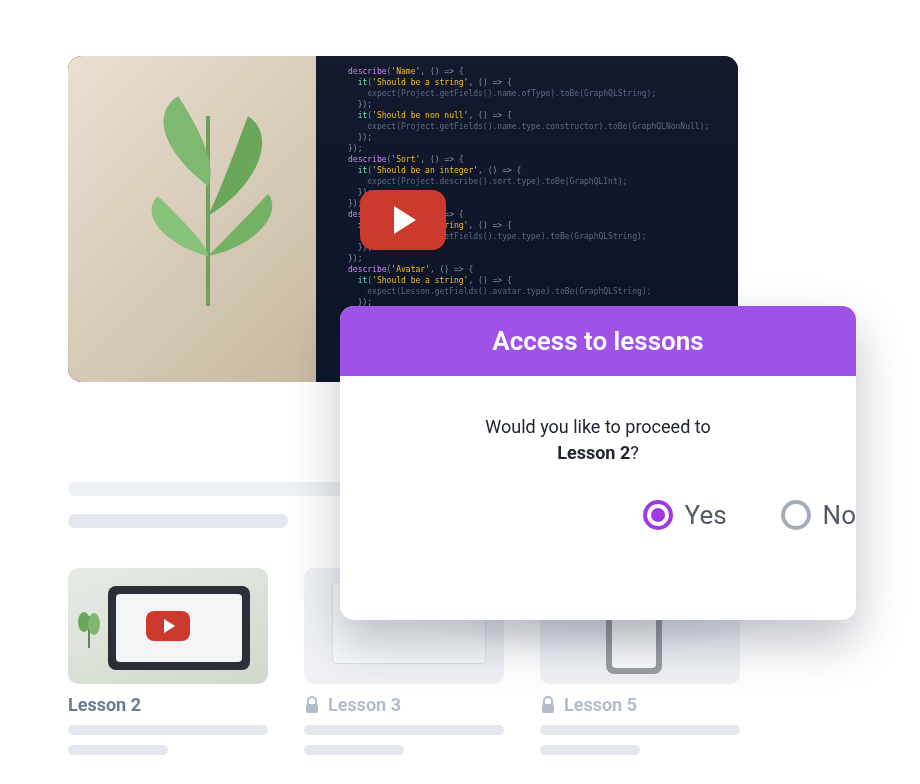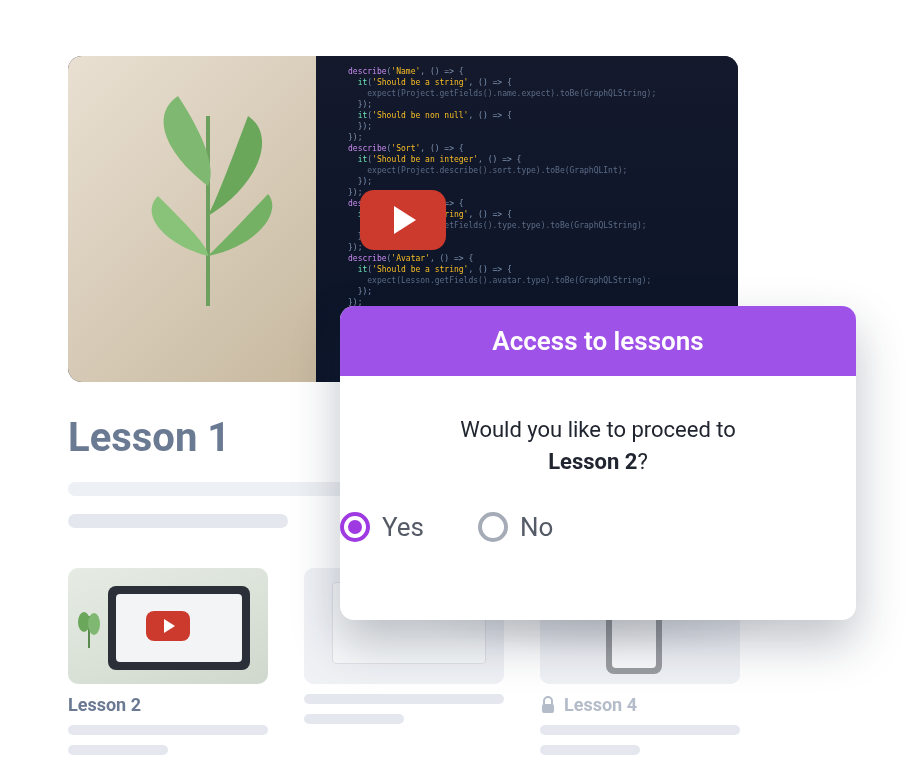--- a/index.html
+++ b/index.html
@@ -105,25 +105,25 @@
     background: #fff; border-radius: 14px; overflow: hidden;
     box-shadow: 0 22px 48px rgba(30,38,60,0.28);
   }
   .modal-header {
     height: 70px; background: #9f52e8;
     display:flex; align-items:center; justify-content:center;
     color:#fff; font-size: 26px; font-weight: 600;
   }
   .modal-body {
     padding: 38px 44px 0 44px; text-align:center;
-    color:#20252f; font-size: 22px; line-height: 1.45;
+    color:#20252f; font-size: 18px; line-height: 1.45;
   }
   .modal-body .bold { font-weight: 700; }
   .modal-options {
-    display:flex; gap: 54px; justify-content:flex-start; margin-top: 34px;
+    display:flex; gap: 54px; justify-content:flex-end; margin-top: 34px;
   }
   .opt { display:flex; align-items:center; gap:12px; cursor:pointer; }
   .radio {
     width: 30px; height: 30px; border-radius: 50%;
     border: 4px solid #a5acb7; background: #fff; position: relative;
   }
   .radio.selected { border-color: #9f3ae2; }
   .radio.selected::after {
     content:""; position:absolute; inset:4px; border-radius:50%; background:#9f3ae2;
   }
@@ -149,23 +149,24 @@
           <path d="M100 110 C60 80,40 40,70 20 C90 50,110 90,100 110 Z" fill="#7fb870"></path>
           <path d="M100 140 C150 110,170 60,140 40 C125 80,110 120,100 140 Z" fill="#6aa75b"></path>
           <path d="M100 180 C60 170,30 140,50 120 C80 150,100 170,100 180 Z" fill="#89c279"></path>
           <path d="M100 180 C150 170,175 135,160 118 C130 150,110 170,100 180 Z" fill="#74b164"></path>
         </svg>
       </div>
     </div>
     <div class="hero-dark"></div>
     <div class="code-lines"><span class="kw">describe</span>(<span class="str">'Name'</span>, () =&gt; {
   <span class="fn">it</span>(<span class="str">'Should be a string'</span>, () =&gt; {
-    <span class="dim">expect(Project.getFields().name.expect).toBe(GraphQLString);</span>
+    <span class="dim">expect(Project.getFields().name.ofType).toBe(GraphQLString);</span>
   });
   <span class="fn">it</span>(<span class="str">'Should be non null'</span>, () =&gt; {
+    <span class="dim">expect(Project.getFields().name.type.constructor).toBe(GraphQLNonNull);</span>
   });
 });
 <span class="kw">describe</span>(<span class="str">'Sort'</span>, () =&gt; {
   <span class="fn">it</span>(<span class="str">'Should be an integer'</span>, () =&gt; {
     <span class="dim">expect(Project.describe().sort.type).toBe(GraphQLInt);</span>
   });
 });
 <span class="kw">describe</span>(<span class="str">'Type'</span>, () =&gt; {
   <span class="fn">it</span>(<span class="str">'Should be a string'</span>, () =&gt; {
     <span class="dim">expect(Project.getFields().type.type).toBe(GraphQLString);</span>
@@ -176,21 +177,20 @@
     <span class="dim">expect(Lesson.getFields().avatar.type).toBe(GraphQLString);</span>
   });
 });
 <span class="kw">describe</span>(<span class="str">'CreatedAt'</span>, () =&gt; {
   <span class="fn">it</span>(<span class="str">'Should be non null'</span>, () =&gt; {</div>
     <div class="play-btn">
       <div class="tri"></div>
     </div>
   </div>
 
-  <div class="lesson1-title">Lesson 1</div>
   <div class="bar b1"></div>
   <div class="bar b2"></div>
 
   <div class="cards">
 
     <div class="card">
       <div class="thumb t2">
         <div class="plant">
           <svg viewBox="0 0 30 40">
               <path d="M15 40 L15 8" stroke="#5a8a4e" stroke-width="2"></path>
@@ -207,36 +207,45 @@
         <span class="card-title">Lesson 2</span>
       </div>
       <div class="mini-bar"></div>
       <div class="mini-bar short"></div>
     </div>
 
     <div class="card locked">
       <div class="thumb locked">
         <div class="inner-frame"></div>
       </div>
-      <div class="mini-bar"></div>
-      <div class="mini-bar short"></div>
-    </div>
-
-    <div class="card locked">
-      <div class="thumb t4 locked">
-        <div class="phone"></div>
-      </div>
       <div class="card-title-row">
         <span class="lock-icon">
           <svg width="16" height="18" viewBox="0 0 16 18">
               <path d="M4 8 V5 a4 4 0 0 1 8 0 V8" fill="none" stroke="#b4bcc9" stroke-width="2"></path>
               <rect x="2" y="8" width="12" height="9" rx="2" fill="#b4bcc9"></rect>
             </svg>
         </span>
-        <span class="card-title">Lesson 4</span>
+        <span class="card-title">Lesson 3</span>
+      </div>
+      <div class="mini-bar"></div>
+      <div class="mini-bar short"></div>
+    </div>
+
+    <div class="card locked">
+      <div class="thumb t4 locked">
+        <div class="phone"></div>
+      </div>
+      <div class="card-title-row">
+        <span class="lock-icon">
+          <svg width="16" height="18" viewBox="0 0 16 18">
+              <path d="M4 8 V5 a4 4 0 0 1 8 0 V8" fill="none" stroke="#b4bcc9" stroke-width="2"></path>
+              <rect x="2" y="8" width="12" height="9" rx="2" fill="#b4bcc9"></rect>
+            </svg>
+        </span>
+        <span class="card-title">Lesson 5</span>
       </div>
       <div class="mini-bar"></div>
       <div class="mini-bar short"></div>
     </div>
 
   </div>
 
   <div class="modal-shadow"></div>
 
   <div class="modal">

